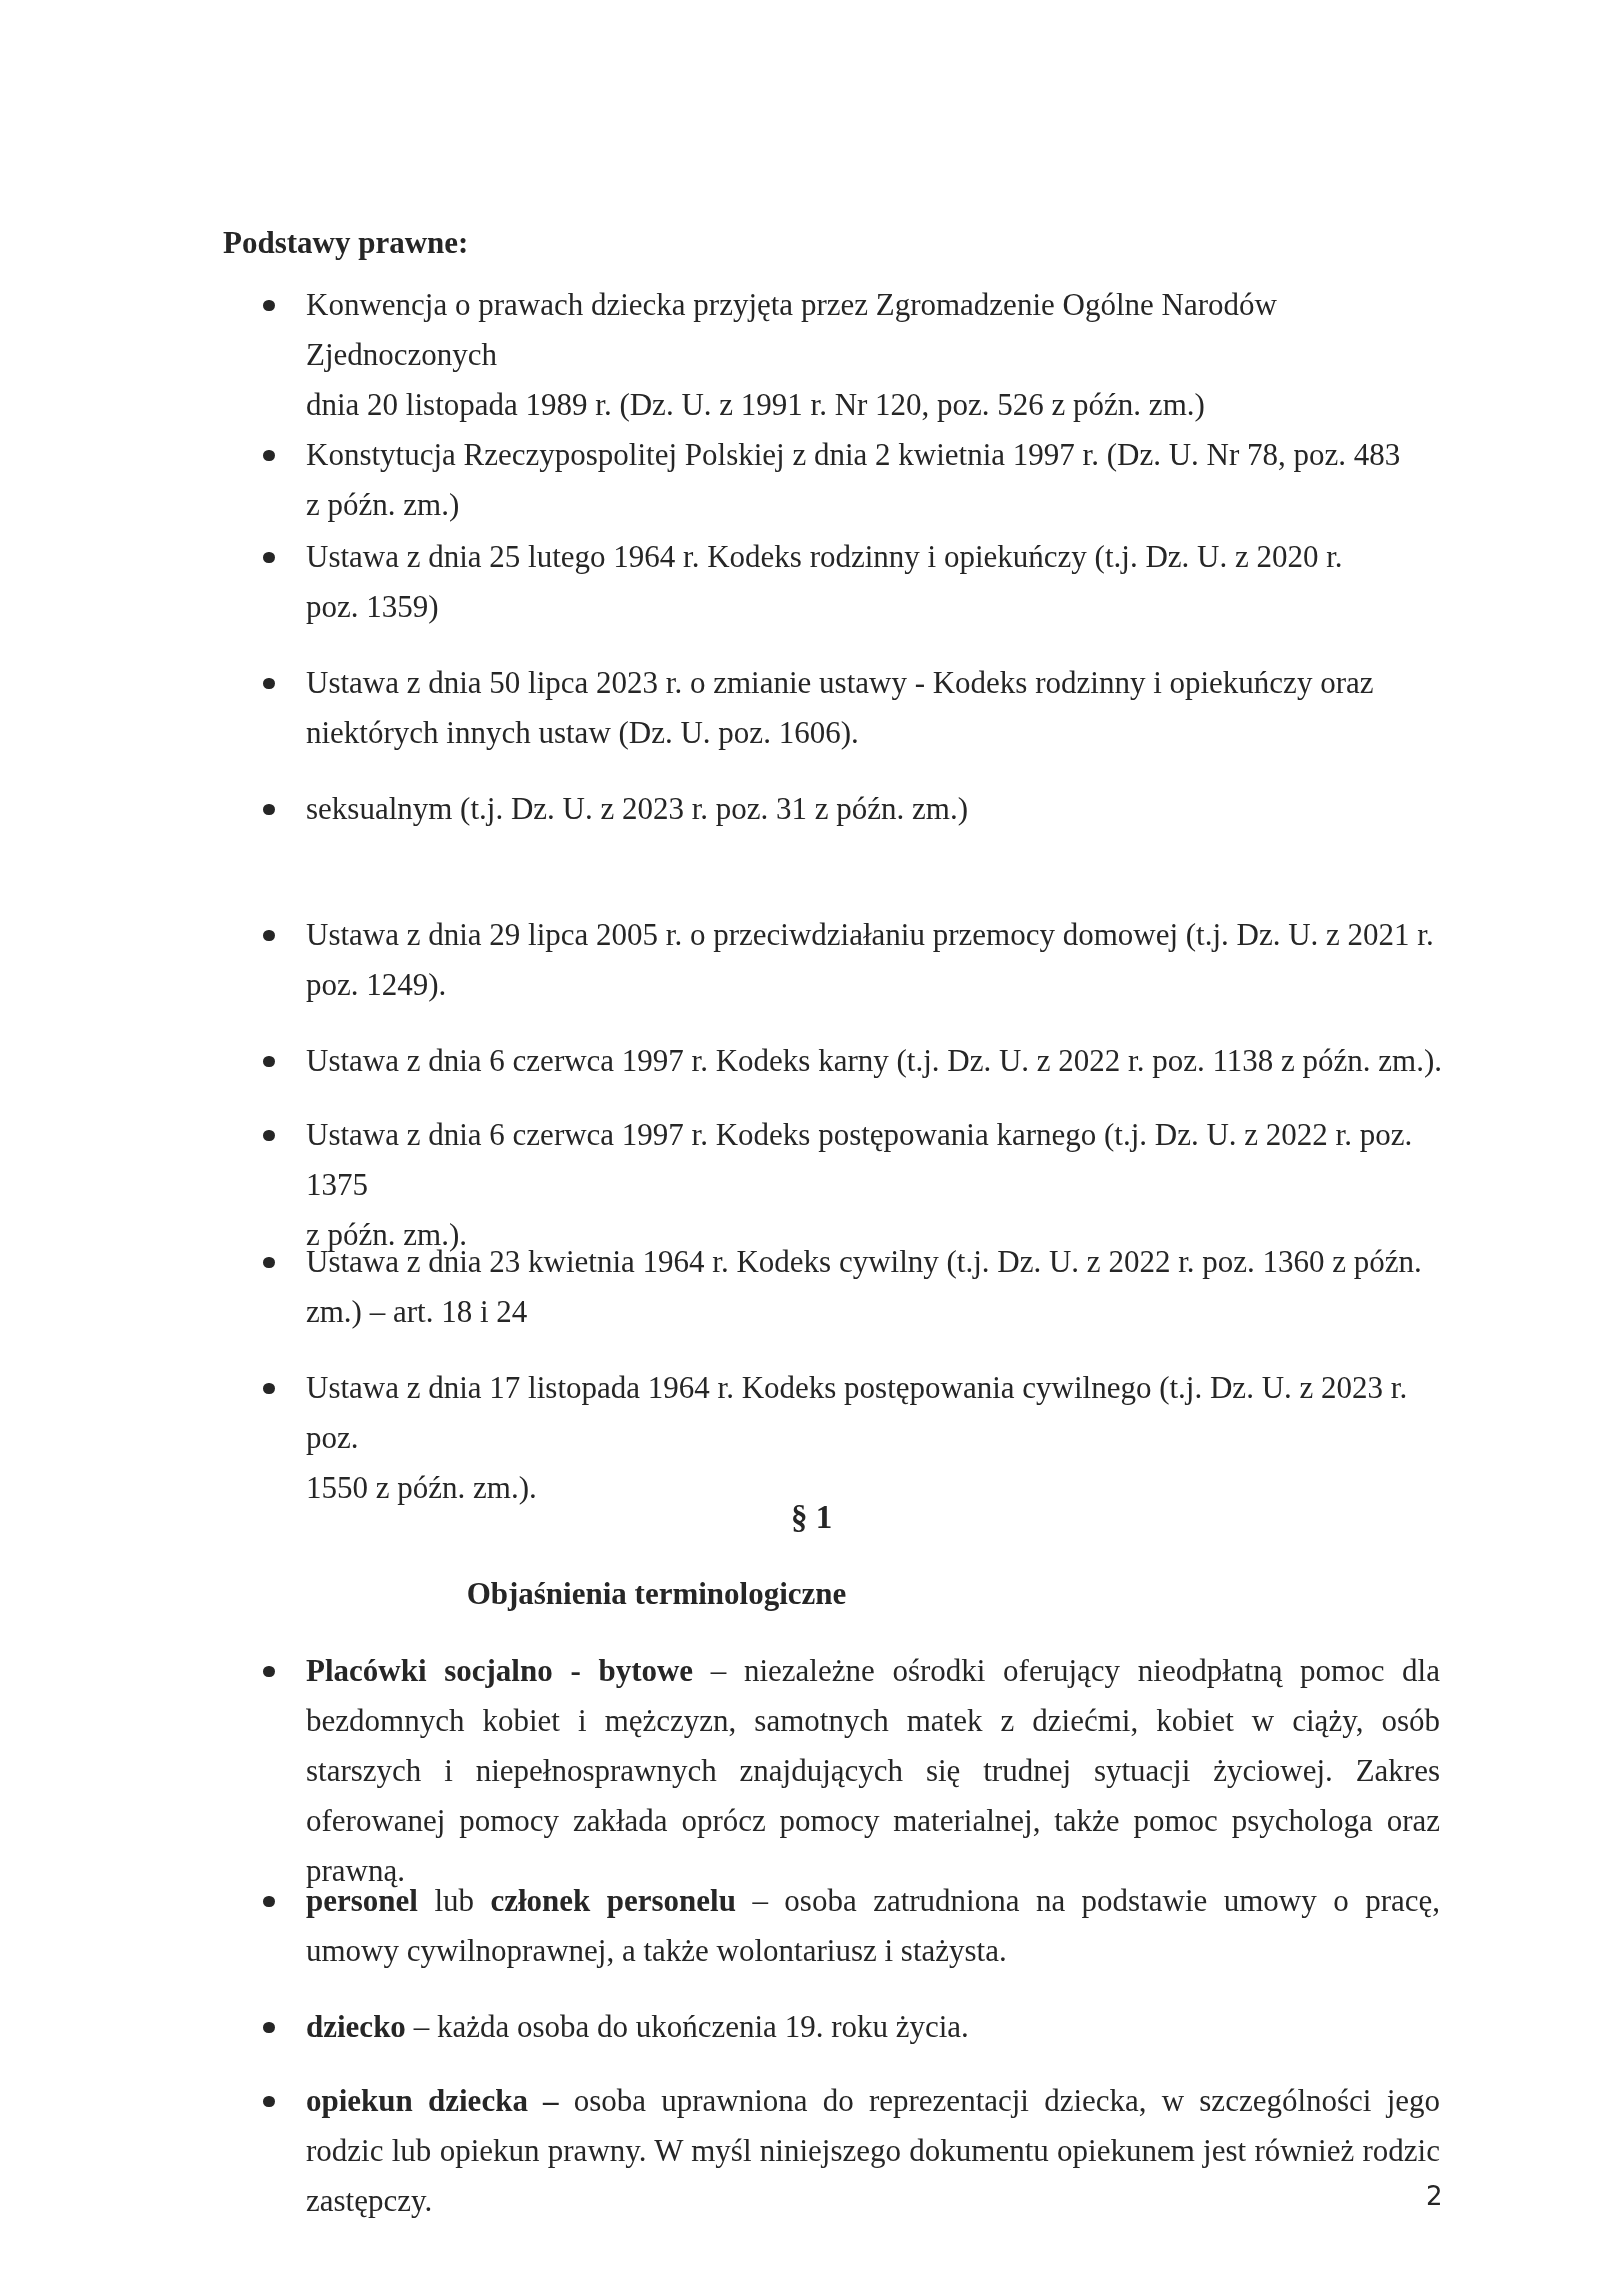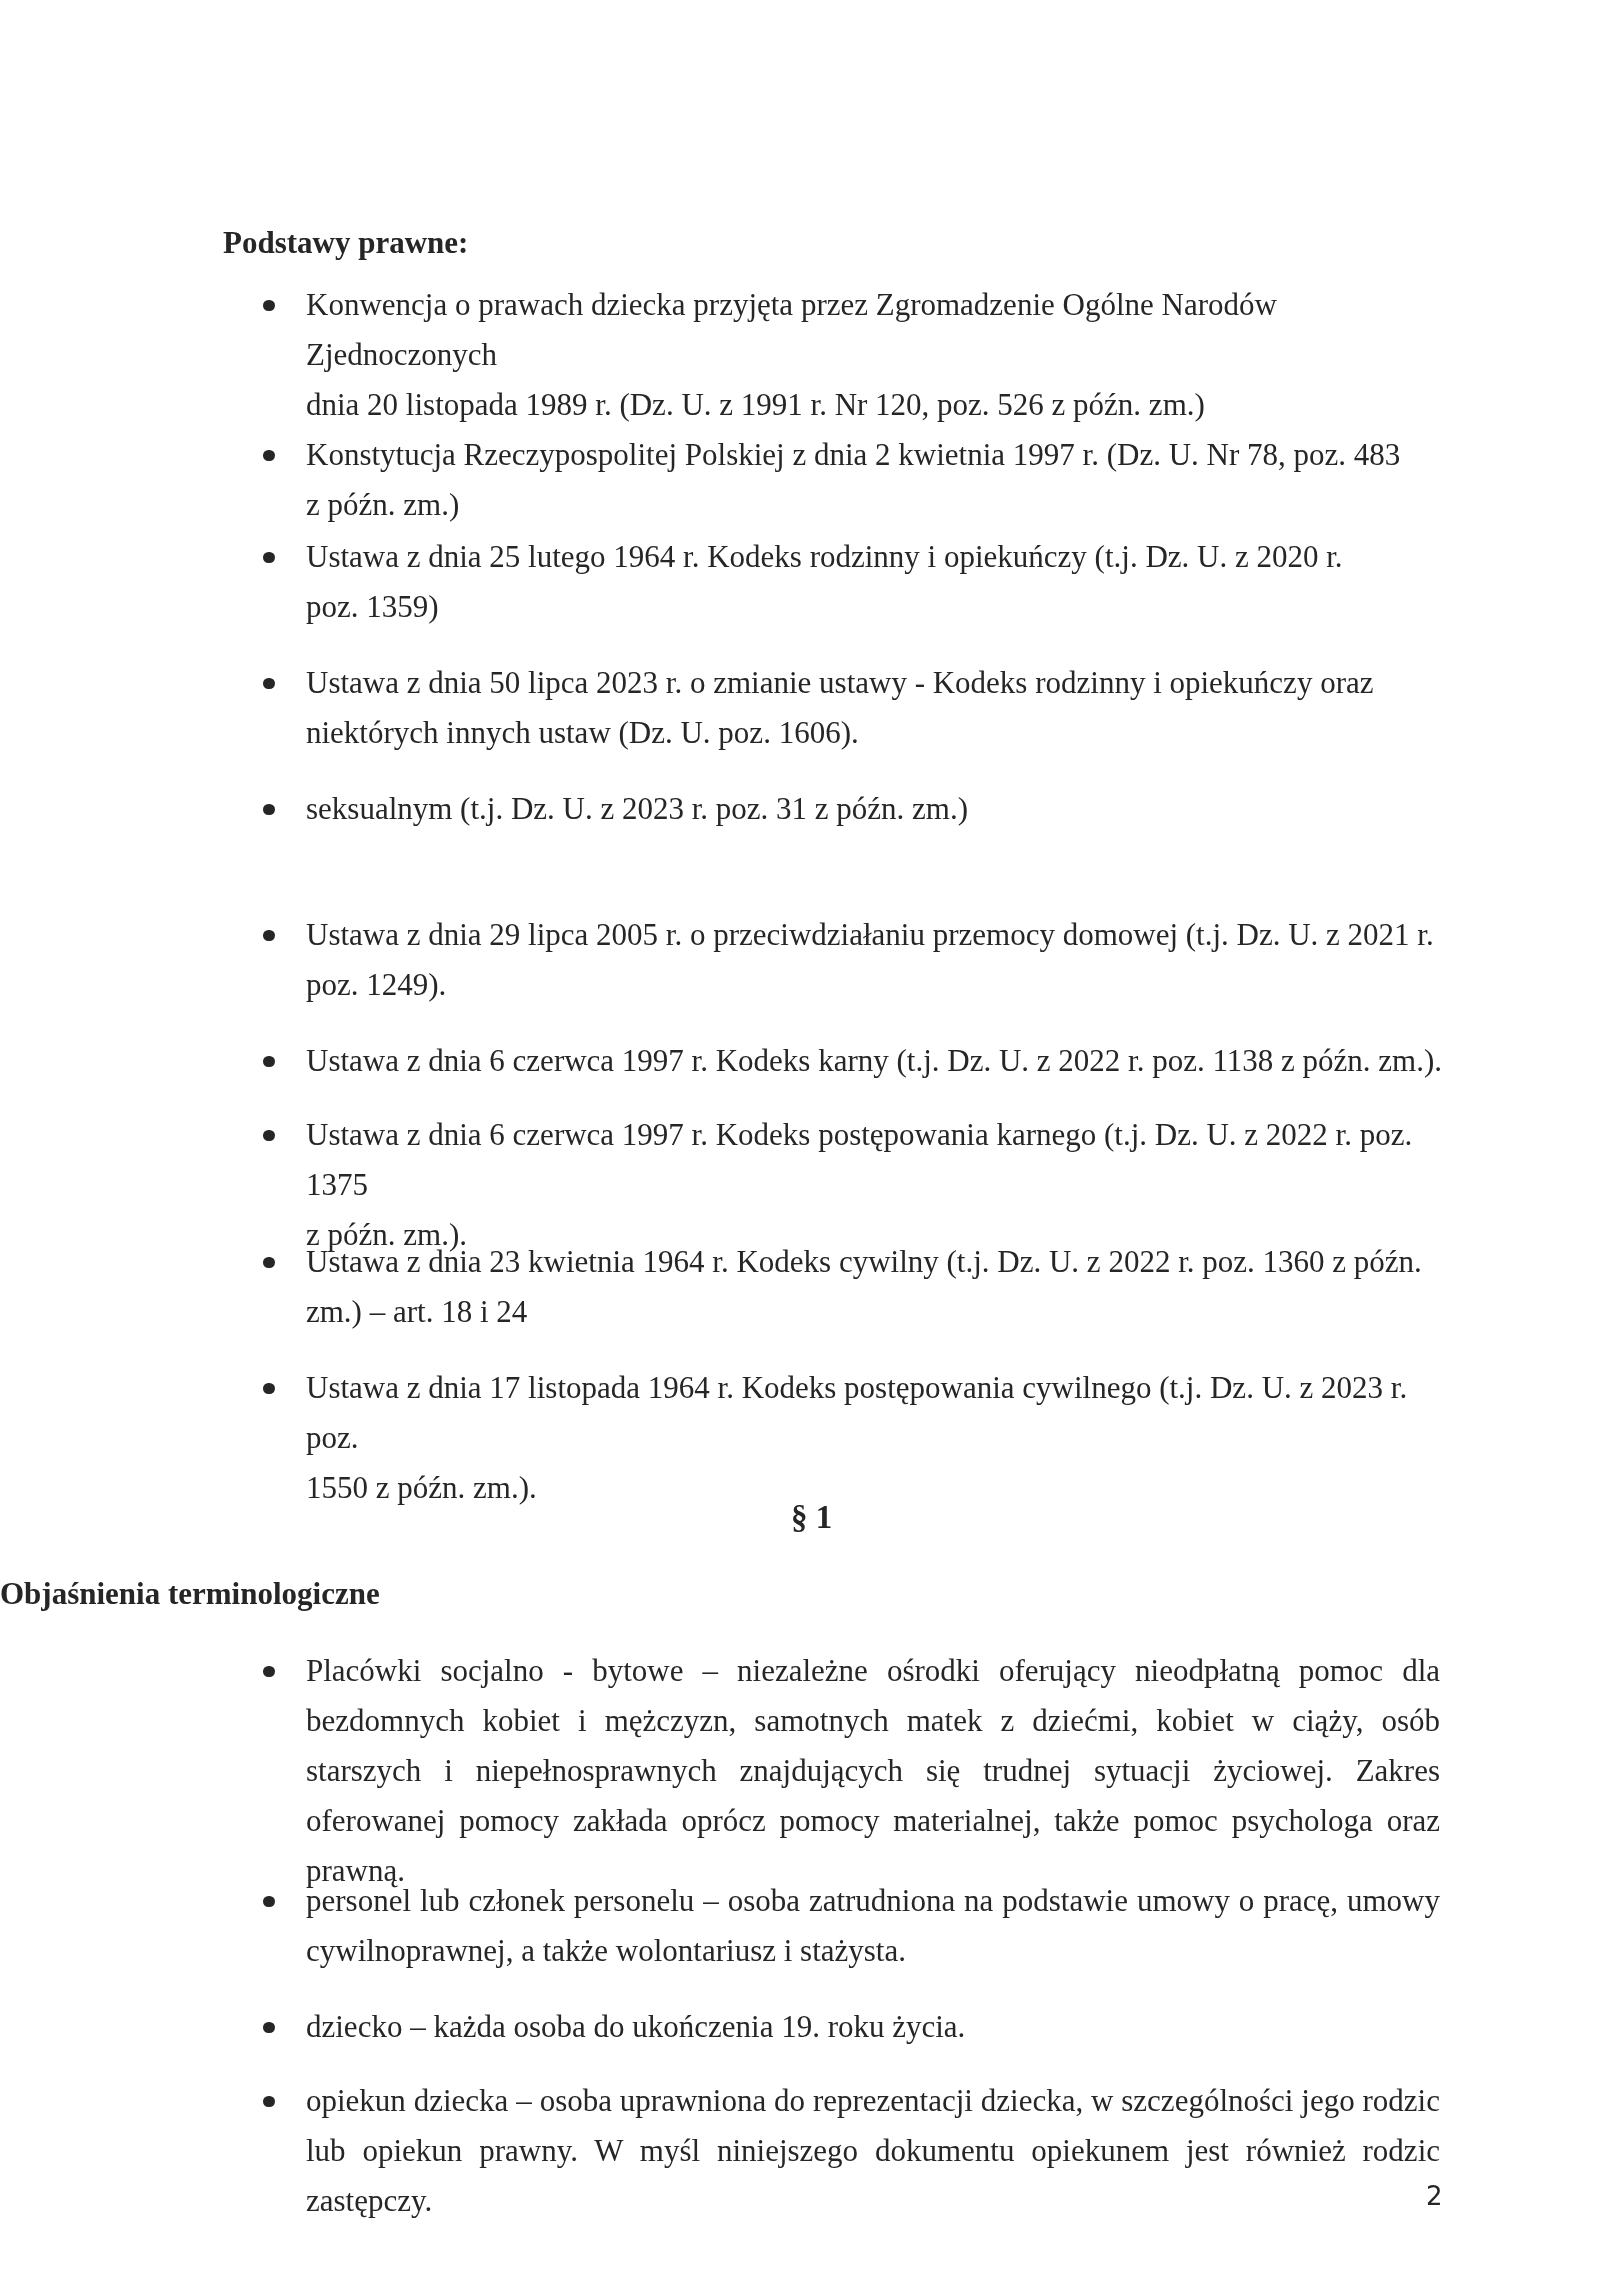--- a/index.html
+++ b/index.html
@@ -67,26 +67,26 @@
       text-align: center;
       font-size: 33px;
       font-weight: bold;
       line-height: 39px;
     }
     .center-heading {
       position: absolute;
       left: 0;
       width: 1313px;
       top: 1574px;
-      text-align: left;
+      text-align: center;
       font-size: 31px;
       font-weight: bold;
       line-height: 39px;
     }
-    .b { font-weight: normal; margin-top: 24px; }
+    .b { font-weight: bold; margin-top: 24px; }
     .page-number {
       position: absolute;
       left: 1426px;
       top: 2180px;
       font-family: "DejaVu Sans", "Liberation Sans", sans-serif;
       font-size: 26px;
       line-height: 33px;
       color: #262626;
     }
   </style>

